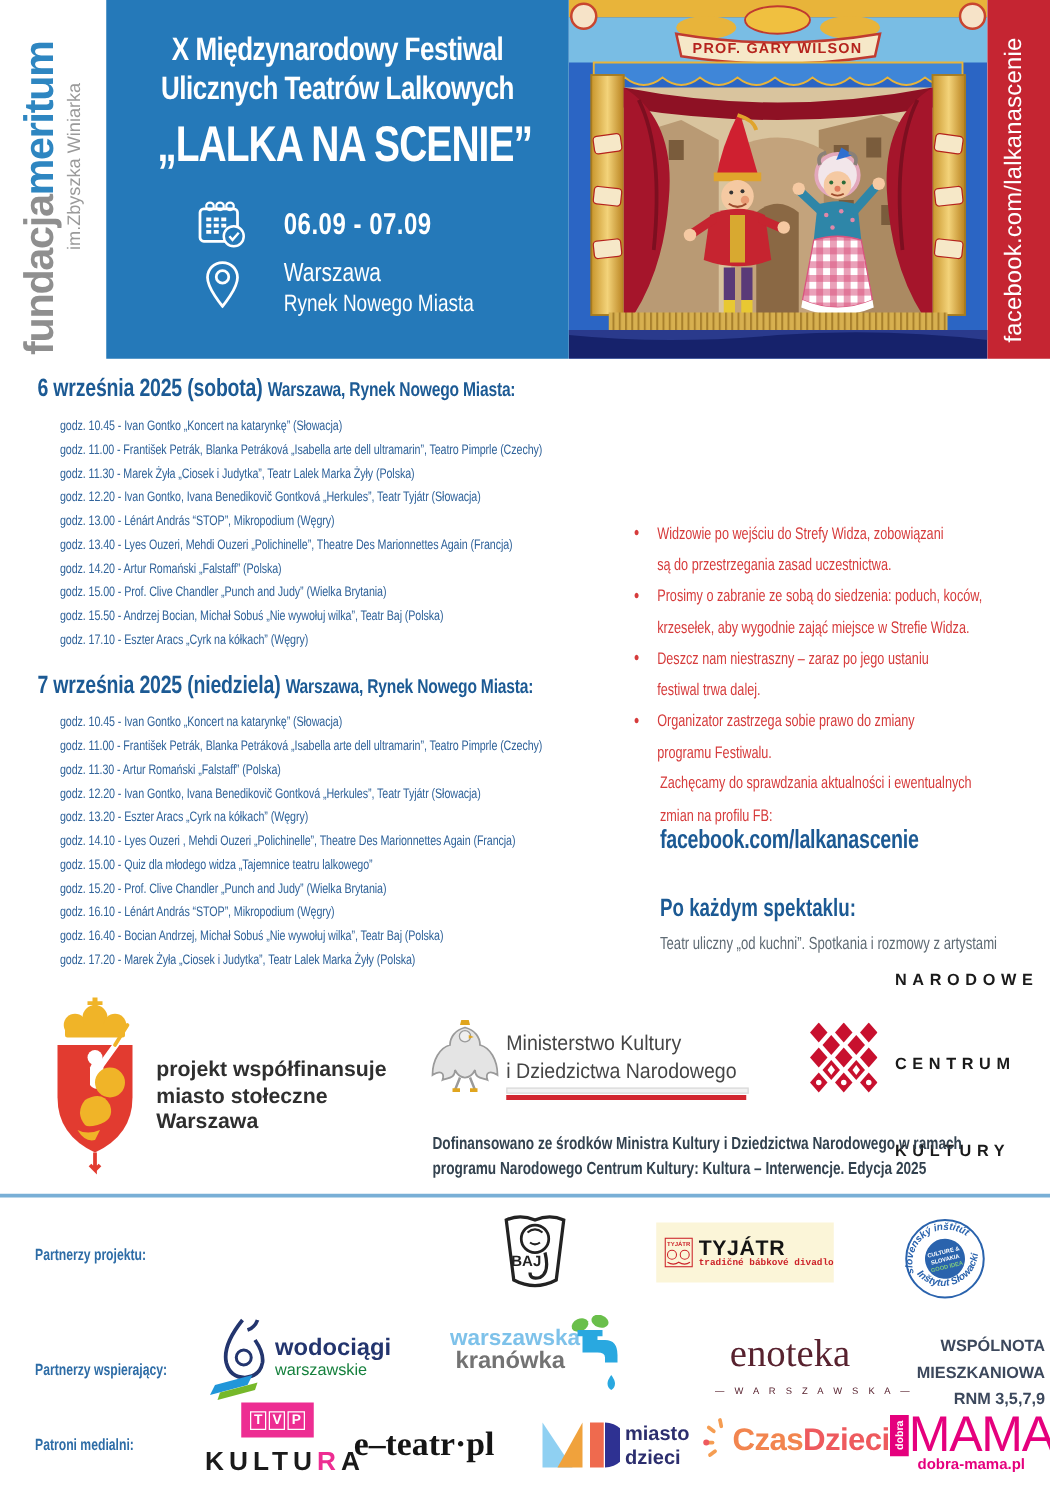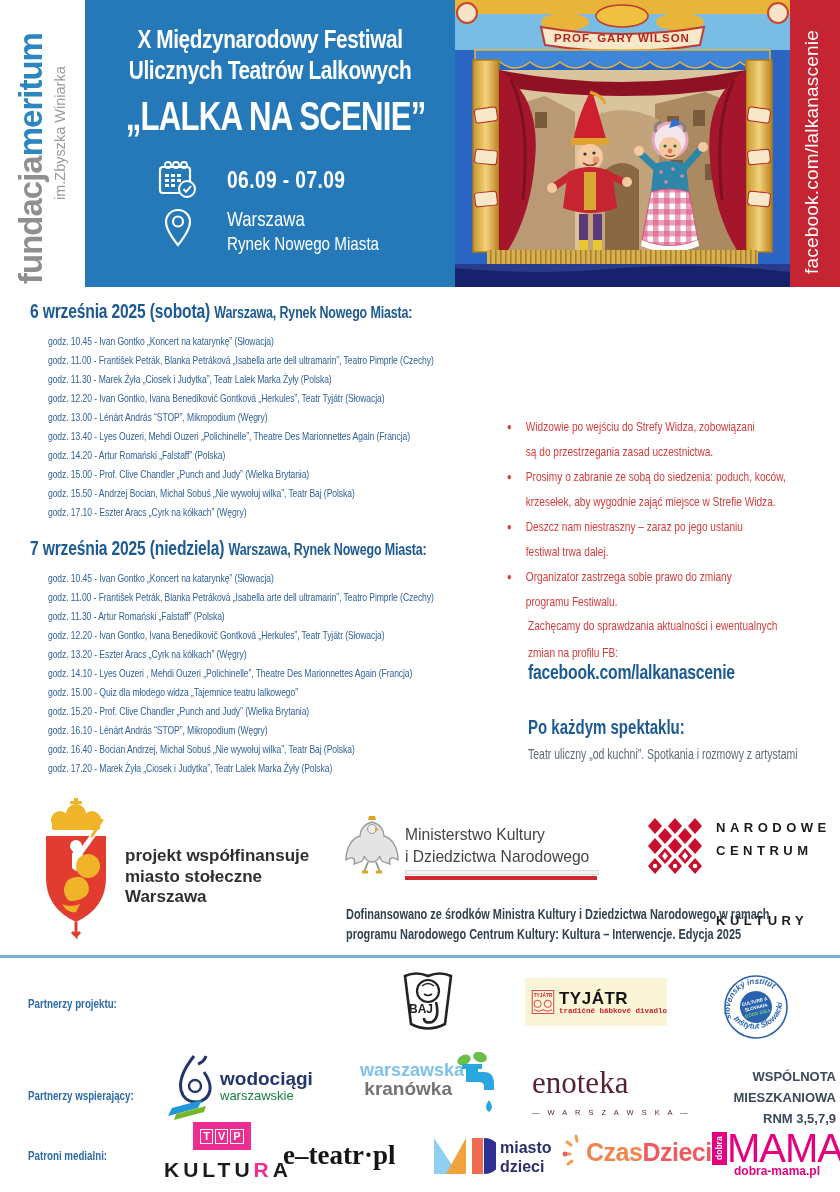--- a/index.html
+++ b/index.html
@@ -73,21 +73,21 @@
   .mwm-pr{font-size:9px;letter-spacing:1px;}
   .mwm-div{width:1px;height:36px;background:#8a94a0;margin:0 10px 0 12px;}
   .mwm-right{color:#c4ccd5;font-size:8.5px;letter-spacing:2.5px;line-height:12px;}
   .tyjatr{left:525px;top:978px;width:142px;height:48px;background:#fbf5d8;display:flex;align-items:center;padding:0;}
   .tyjatr-name{font-size:17px;font-weight:800;color:#141414;letter-spacing:0.5px;line-height:17px;}
   .tyjatr-tag{font-size:7.5px;font-weight:700;color:#cc2229;font-family:Liberation Mono, monospace;}
   .wod-name{font-size:19px;font-weight:800;color:#23356e;line-height:18px;}
   .wod-sub{font-size:13px;font-weight:400;color:#15803d;}
   .kran1{font-size:18px;font-weight:600;color:#7ec2ea;line-height:16px;}
   .kran2{font-size:19px;font-weight:800;color:#737373;}
-  .enoteka{left:532px;top:1068px;width:120px;font-family:"Liberation Serif",serif;
+  .enoteka{left:572px;top:1068px;width:120px;text-align:center;font-family:"Liberation Serif",serif;
     font-size:31px;font-weight:400;color:#58222f;line-height:30px;}
   .enoteka-sub{font-family:"Liberation Sans",sans-serif;font-size:7.5px;letter-spacing:3px;color:#58222f;}
   .wspolnota{left:700px;top:1066px;width:136px;text-align:right;font-size:13px;font-weight:700;
     color:#3c485c;line-height:21px;}
   .tvp-box{left:193px;top:1122px;width:58px;height:28px;background:#ed2d92;display:flex;
     align-items:center;justify-content:center;gap:2px;}
   .tvp-l{border:1.5px solid #fff;color:#fff;font-size:11px;font-weight:800;padding:0 2px;line-height:13px;}
   .kultura{left:164px;top:1158px;width:150px;text-align:left;font-size:21px;font-weight:700;
     letter-spacing:4px;color:#1a1a1a;}
   .kultura .pink{color:#ed2d92;}
@@ -362,21 +362,21 @@
     <g fill="#fff">
       <path d="M17 34 L20 38 L17 42 L14 38 Z"></path>
         <path d="M37 34 L40 38 L37 42 L34 38 Z"></path>
       <circle cx="7" cy="48" r="2.2"></circle>
         <circle cx="27" cy="48" r="2.2"></circle>
         <circle cx="47" cy="48" r="2.2"></circle>
       <circle cx="17" cy="57" r="2"></circle>
         <circle cx="37" cy="57" r="2"></circle>
     </g>
   </svg>
-  <div class="abs nck-word nw" style="top:820px;">NARODOWE</div>
+  <div class="abs nck-word nw" style="top:776px;">NARODOWE</div>
   <div class="abs nck-word nw" style="top:843px;">CENTRUM</div>
   <div class="abs nck-word nw" style="top:913px;">KULTURY</div>
 
   <div class="abs funding-note pre sx78">Dofinansowano ze środków Ministra Kultury i Dziedzictwa Narodowego w ramach
 programu Narodowego Centrum Kultury: Kultura – Interwencje. Edycja 2025</div>
 
   <div class="abs divider"></div>
 
   <div class="abs flabel sx75" style="left:28px;top:996px;">Partnerzy projektu:</div>
   <div class="abs flabel sx75" style="left:28px;top:1088px;">Partnerzy wspierający:</div>

